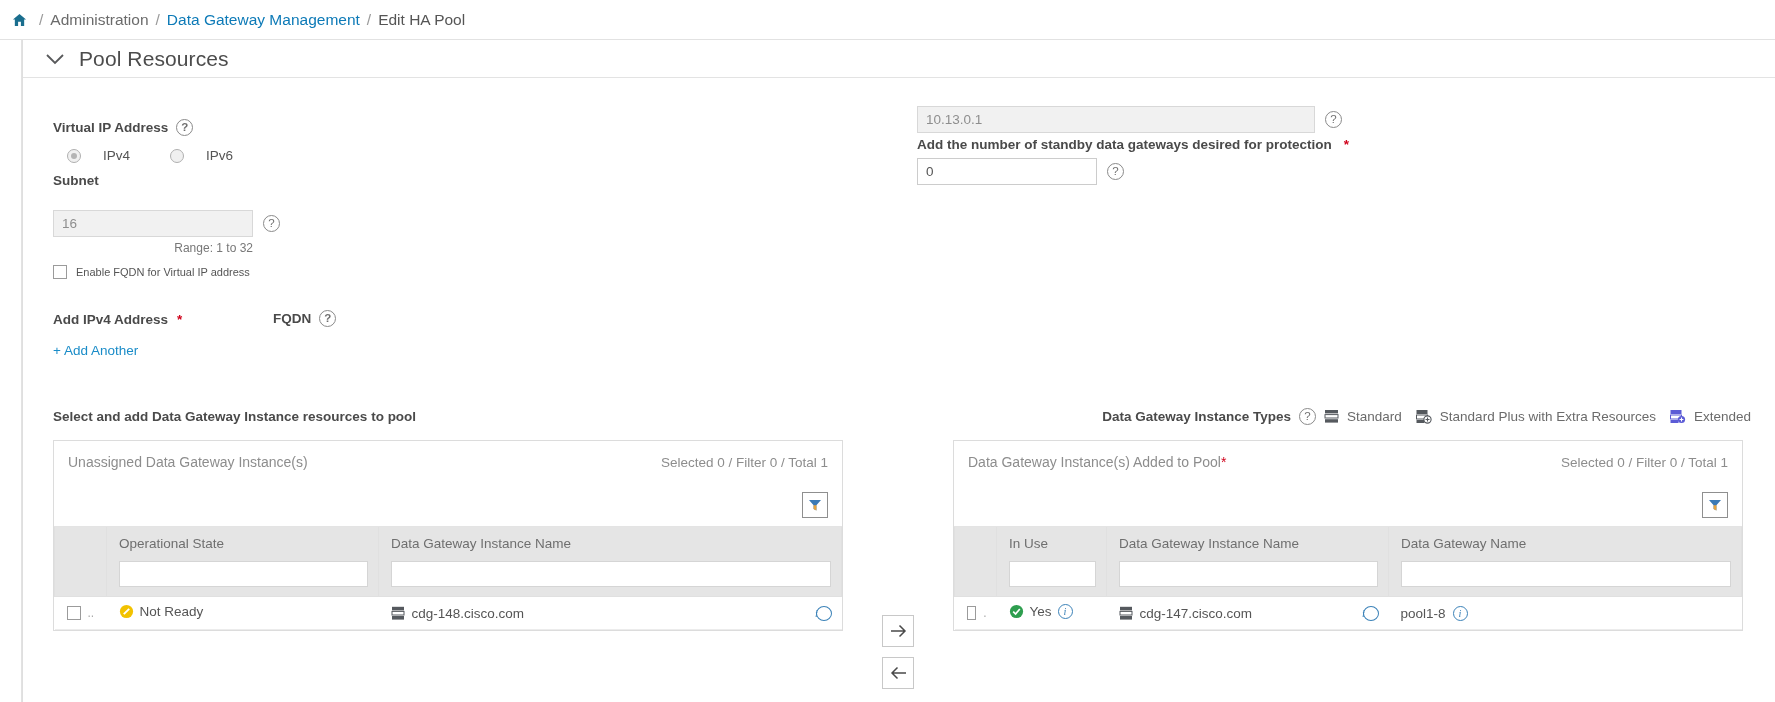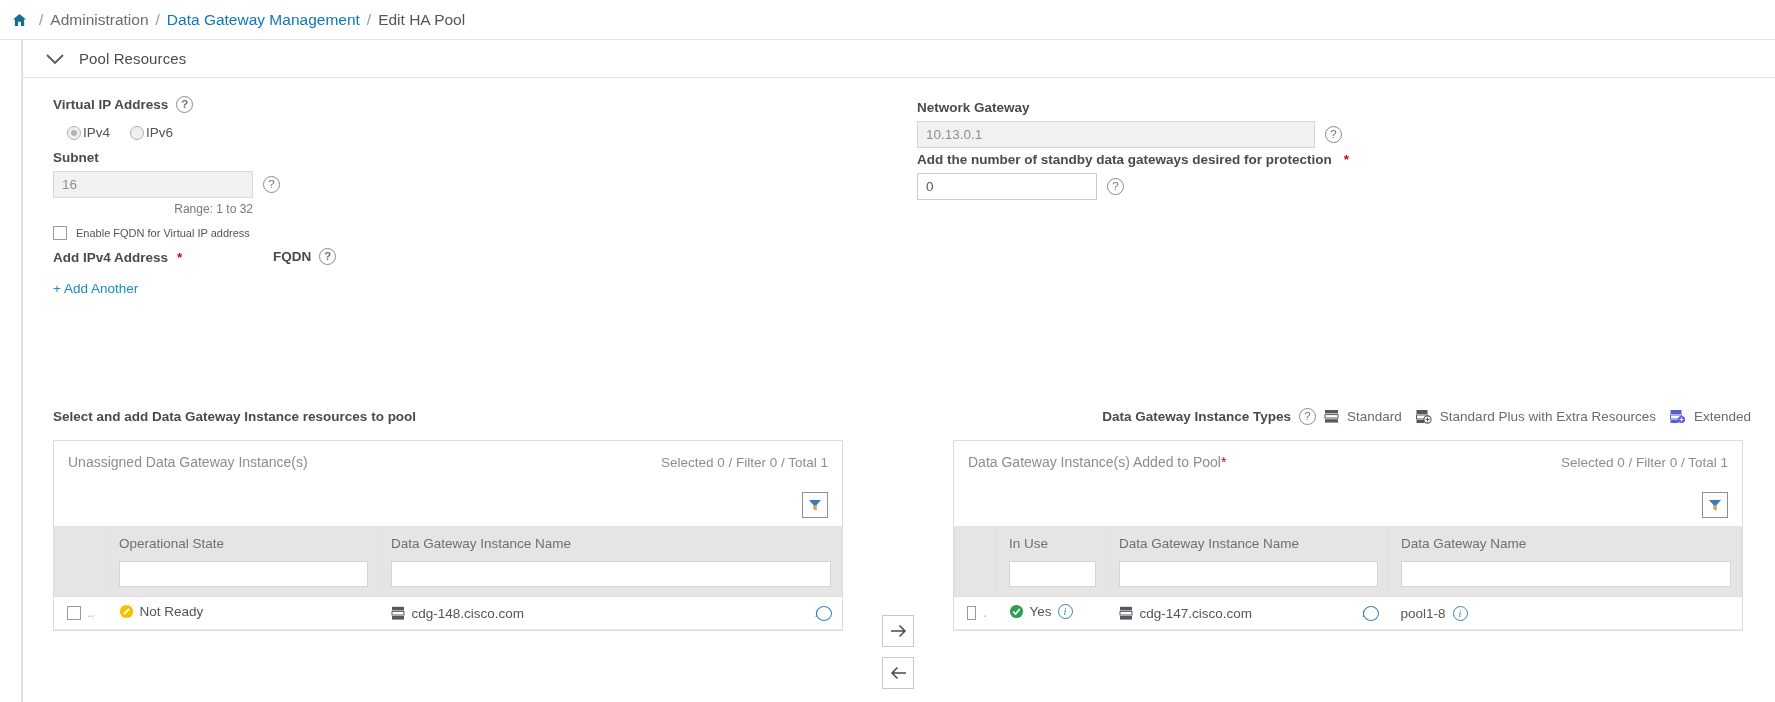--- a/index.html
+++ b/index.html
@@ -45,41 +45,41 @@
     display: flex; align-items: center;
     border-bottom: 1px solid #e3e3e3;
     padding-left: 18px;
     background: #fff;
   }
   .chev {
     width: 28px; height: 28px; display:flex; align-items:center; justify-content:center;
     color:#58595b; cursor:pointer;
   }
   .section-title {
-    font-size: 15px; color: #4c4c4c; margin-left: 10px; letter-spacing: .1px;
+    font-size: 21px; color: #4c4c4c; margin-left: 10px; letter-spacing: .1px;
   }
 
   
   .form-area { position: relative; padding: 0; }
   .col-left { position: absolute; left: 30px; top: 18px; width: 840px; }
   .col-right { position: absolute; left: 894px; top: 22px; width: 640px; }
 
   .fld-label {
     font-size: 13.5px; font-weight: bold; color: #4a4a4a;
-    display: flex; align-items: center; gap: 8px;
+    display: flex; align-items: center; gap: 8px; margin-top: 23px;
   }
   .fld-label .req { color: #d0021b; font-weight: bold; margin-left:1px;}
   .help {
     display: inline-flex; align-items: center; justify-content: center;
     width: 17px; height: 17px; border-radius: 50%;
     border: 1.3px solid #8a8a8a; color: #6f6f6f;
     font-size: 11.5px; line-height: 1; cursor: pointer;
     font-family: "Liberation Sans", sans-serif;
   }
-  .radio-row { display: flex; align-items: center; gap: 2px; margin: 12px 0 0 14px; }
+  .radio-row { display: flex; align-items: center; gap: 22px; margin: 12px 0 0 14px; }
   .radio {
     width: 14px; height: 14px; border-radius: 50%;
     border: 1px solid #b0b0b0; background: #f0f0f0; position: relative; cursor: pointer;
   }
   .radio.checked::after {
     content:""; position:absolute; inset:3px; border-radius:50%; background:#b4b4b4;
   }
   .radio-label { font-size: 13.5px; color: #555; margin-right: 18px; }
 
   input.txt {
@@ -209,21 +209,21 @@
         <div class="radio-row">
           <span class="radio checked"></span>
           <span class="radio-label">IPv4</span>
           <span class="radio"></span>
           <span class="radio-label">IPv6</span>
         </div>
 
         <div class="fld-label" style="margin-top:10px">
           <span>Subnet</span>
         </div>
-        <div style="display:flex; align-items:center; gap:10px; margin-top:6px;">
+        <div style="display:flex; align-items:center; gap:10px; margin-top:22px;">
           <input class="txt disabled" style="width: 200px;" disabled="" value="16">
           <span class="help">?</span>
         </div>
         <div class="hint" style="width:200px; text-align:right; margin-top:4px;">Range: 1 to 32</div>
 
         <div class="chk-row">
           <span class="chk"></span>
           <span class="chk-label">Enable FQDN for Virtual IP address</span>
         </div>
 
@@ -236,23 +236,20 @@
             <span>FQDN</span>
             <span class="help">?</span>
           </div>
         </div>
 
 
         <div class="addlink">+ Add Another</div>
       </div>
 
       <div class="col-right">
-        <div class="fld-label">
-          <span>Network Gateway</span>
-        </div>
         <div style="display:flex; align-items:center; gap:10px; margin-top:6px;">
           <input class="txt disabled" style="width: 398px;" disabled="" value="10.13.0.1">
           <span class="help">?</span>
         </div>
 
         <div class="fld-label" style="margin-top:4px">
           <span>Add the number of standby data gateways desired for protection</span>
             <span class="req" style="margin-left:4px">*</span>
         </div>
         <div style="display:flex; align-items:center; gap:10px; margin-top:6px;">

